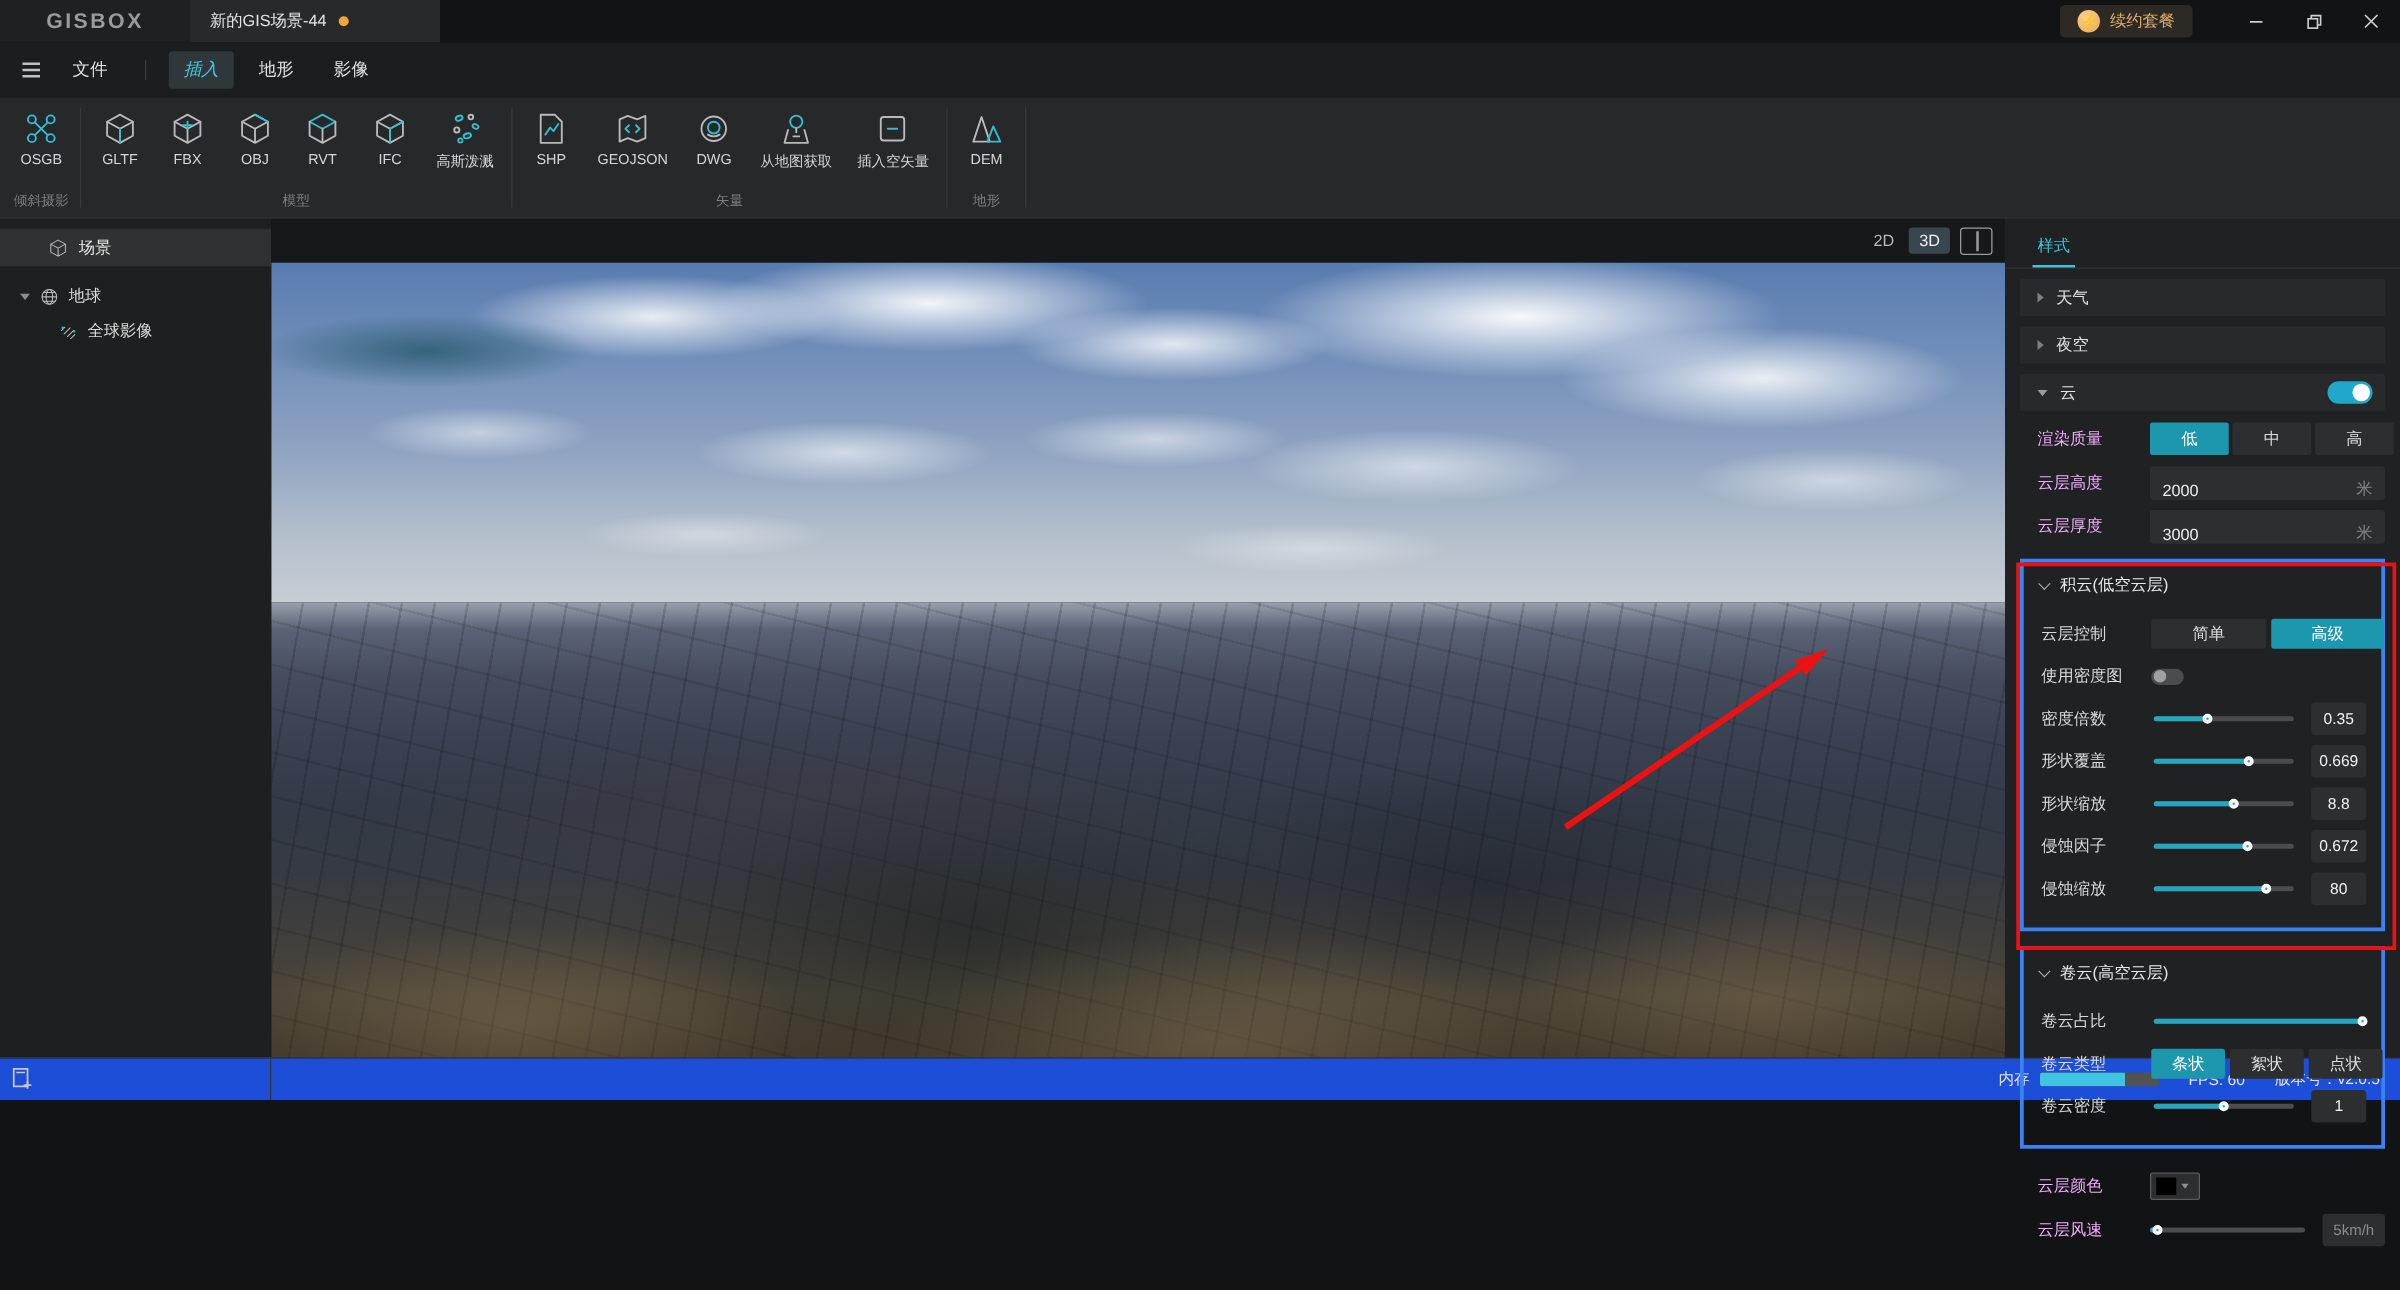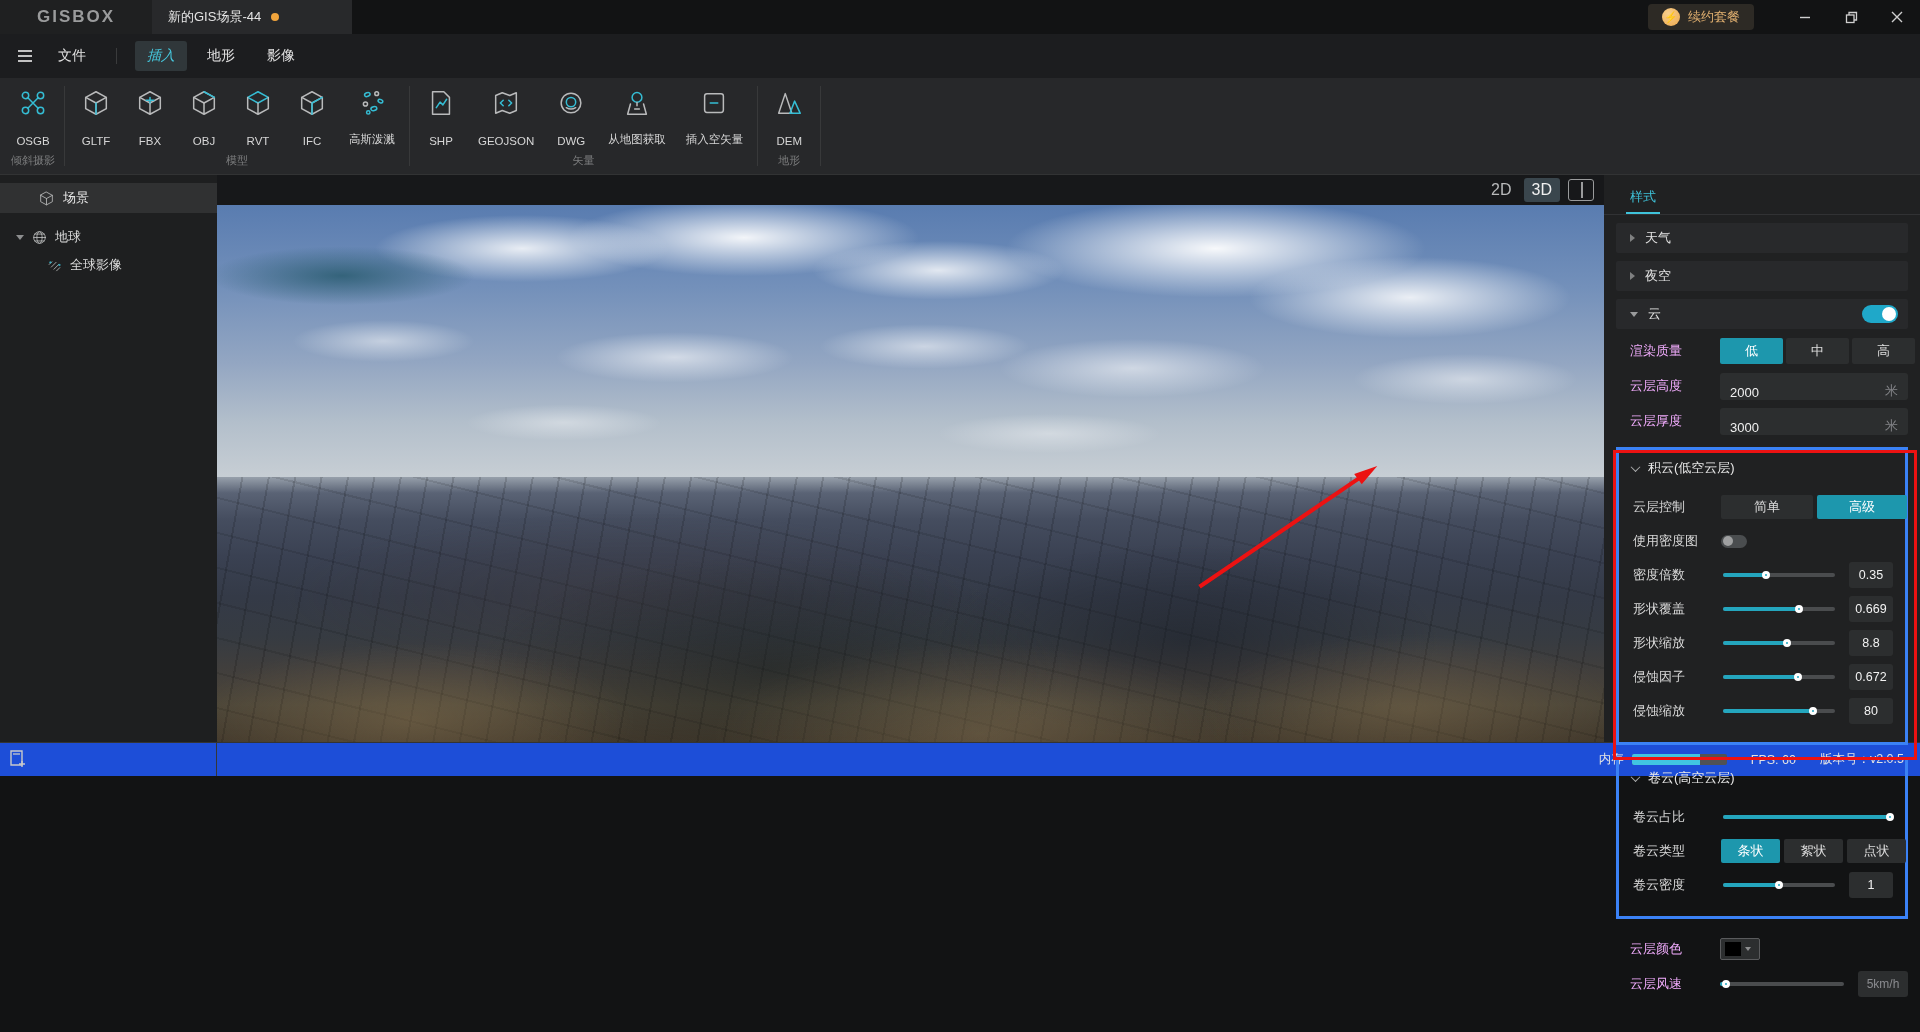--- a/index.html
+++ b/index.html
@@ -1,17 +1,17 @@
 <!DOCTYPE html>
 <html><head>
 <meta charset="utf-8">
 <style>
   * { margin:0; padding:0; box-sizing:border-box; font-family:"Liberation Sans", sans-serif; }
   html,body { width:1920px; height:1032px; background:#121314; overflow:hidden; }
-  .app { width:1920px; height:776px; display:flex; flex-direction:column; color:#d8d8d8; }
+  .app { width:1920px; height:880px; display:flex; flex-direction:column; color:#d8d8d8; }
 
   
   .titlebar { height:34px; background:#121314; display:flex; align-items:stretch; flex:0 0 34px; }
   .logo { width:152px; background:#1f2021; color:#9a9b9c; font-weight:bold; font-size:17px;
           letter-spacing:2px; display:flex; align-items:center; justify-content:center; }
   .doc-tab { width:200px; background:#28292b; display:flex; align-items:center; gap:10px;
              padding:0 16px; font-size:13px; color:#e4e4e4; }
   .doc-tab .dot { width:8px; height:8px; border-radius:50%; background:#f0a43c; }
   .titlebar-right { margin-left:auto; display:flex; align-items:center; }
   .renew-btn { background:#2d2a25; border-radius:4px; height:26px; display:flex; align-items:center;
@@ -27,21 +27,21 @@
   .hamburger { display:flex; flex-direction:column; gap:3px; margin-right:6px; }
   .hamburger i { width:14px; height:2px; background:#c2c2c2; display:block; }
   .menu-item { font-size:14px; color:#e2e2e2; padding:6px 12px; border-radius:3px; cursor:pointer; }
   .menu-sep { width:1px; height:16px; background:#3a3b3c; margin:0 10px; }
   .menu-item.active { color:#46c8de; background:#30373a;font-style:italic; }
 
   
   .toolbar { height:97px; background:#27282a; border-bottom:1px solid #323334; display:flex; flex:0 0 97px; padding-left:4px; }
   .tb-group { display:flex; flex-direction:column; padding:6px 2px 2px; }
   .tb-items { display:flex; flex:1; }
-  .tb-item { display:flex; flex-direction:column; align-items:center; justify-content:space-between;
+  .tb-item { display:flex; flex-direction:column; align-items:center; justify-content:flex-start;
              padding:4px 10px; gap:4px; cursor:pointer; min-width:54px; }
   .tb-item svg { width:30px; height:30px; }
   .tb-label { font-size:11.5px; color:#d6d6d6; white-space:nowrap; }
   .tb-group-label { text-align:center; font-size:11px; color:#7d7e7f; padding:2px 0 4px; }
   .tb-sep { width:1px; background:#38393a; margin:8px 2px; }
 
   
   .workspace { flex:1; display:flex; min-height:0; }
 
   
@@ -51,21 +51,21 @@
   .tree { padding-top:10px; }
   .tree-row { height:28px; display:flex; align-items:center; gap:7px; font-size:13px; color:#dcdcdc; cursor:pointer; }
   .tree-row.lvl1 { padding-left:16px; }
   .tree-row.lvl2 { padding-left:46px; }
   .tri-down { width:0; height:0; border-left:4px solid transparent; border-right:4px solid transparent; border-top:5px solid #8d8e8f; }
   .tree-row svg { width:17px; height:17px; }
 
   
   .center { flex:1; display:flex; flex-direction:column; min-width:0; background:#17181a; }
   .view-strip { height:43px; display:flex; align-items:center; justify-content:flex-end; padding-right:10px; gap:4px; }
-  .mode-btn { font-size:16px; color:#b9babb; padding:3px 8px; border-radius:3px; cursor:pointer; }
+  .mode-btn { font-size:13px; color:#b9babb; padding:3px 8px; border-radius:3px; cursor:pointer; }
   .mode-btn.active { background:#3a464d; color:#f0f0f0; }
   .split-btn { width:26px; height:22px; border:1.5px solid #9a9b9c; border-radius:3px; position:relative; cursor:pointer; margin-left:4px; }
   .split-btn::after { content:""; position:absolute; left:50%; top:2px; bottom:2px; width:1.5px; background:#9a9b9c; }
 
   
   .viewport { position:relative; width:1387px; height:780px; overflow:hidden; }
   .sky { position:absolute; inset:0 0 auto 0; height:272px;
     background:
       radial-gradient(ellipse 190px 42px at 9% 26%, rgba(42,92,112,.85), rgba(42,92,112,0) 70%),
       radial-gradient(ellipse 210px 48px at 22% 16%, rgba(255,255,255,.85), rgba(255,255,255,0) 70%),

